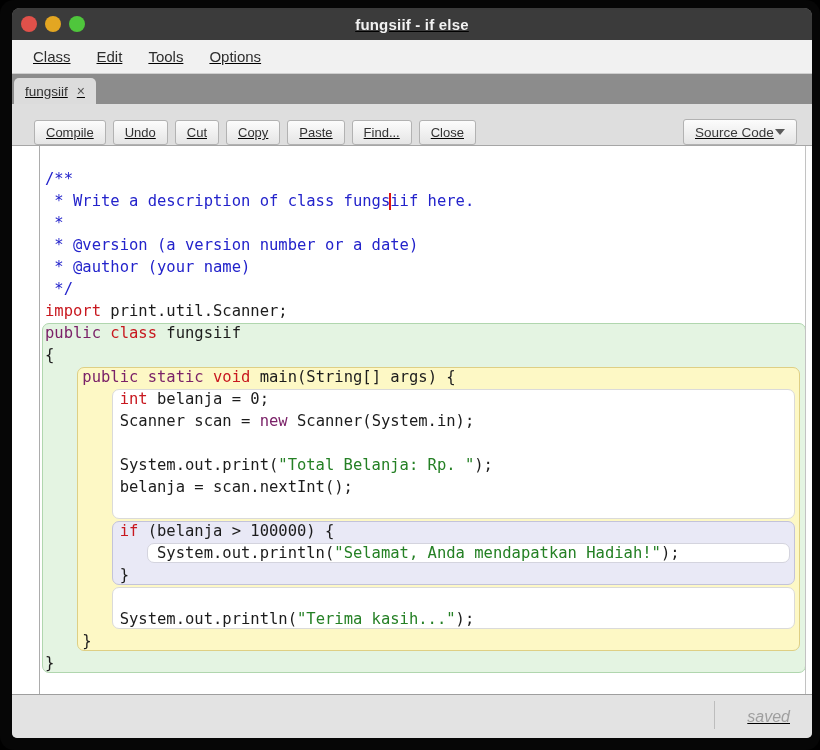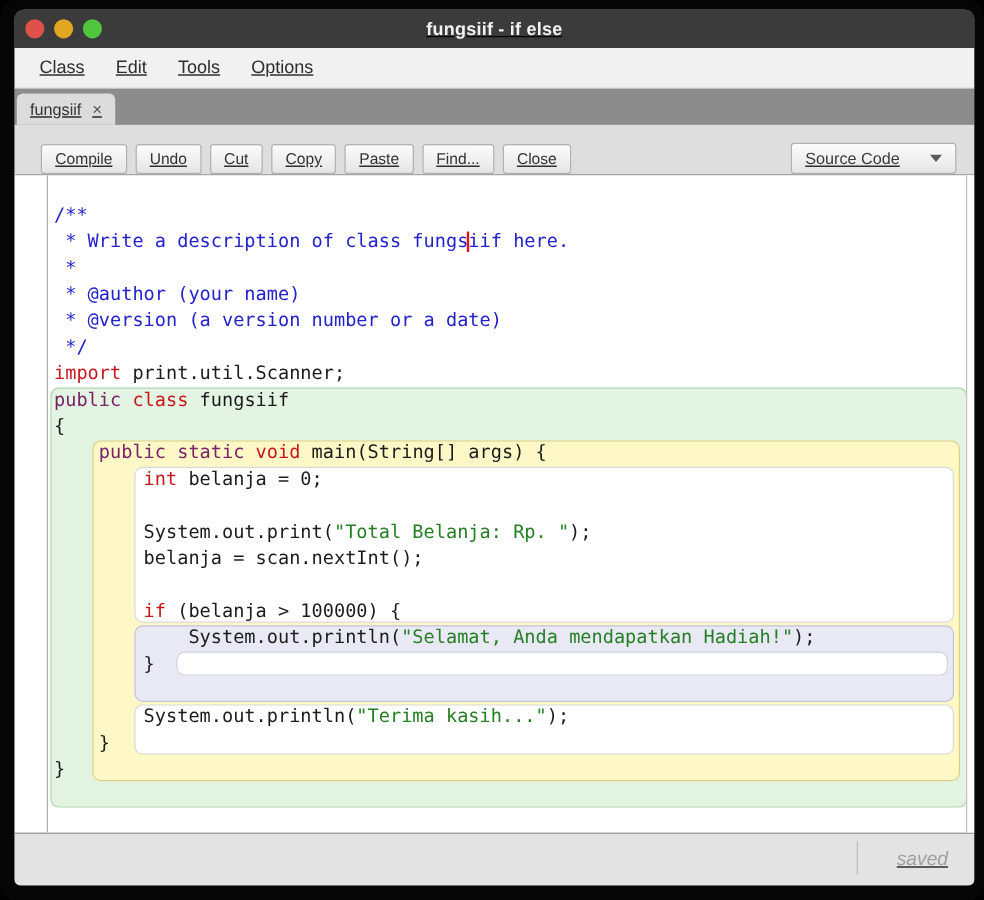--- a/index.html
+++ b/index.html
@@ -19,21 +19,21 @@
 
   
   .tabstrip{height:30px;background:#8c8c8c;display:flex;align-items:flex-end;padding-left:2px;flex:0 0 auto;}
   .tab{height:26px;background:#dcdcdc;border-radius:5px 5px 0 0;display:flex;align-items:center;padding:0 11px;gap:9px;font-size:13.5px;color:#333;}
   .tab-close{color:#555;font-size:14px;line-height:1;}
 
   
   .toolbar{height:42px;background:#dedede;border-bottom:1px solid #a6a6a6;display:flex;align-items:flex-end;padding:0 15px 0 22px;gap:7px;box-sizing:border-box;flex:0 0 auto;}
   .tb-btn{height:25px;padding:0 11px;min-width:38px;background:linear-gradient(#fcfcfc,#e5e5e5);border:1px solid #b2b2b2;border-radius:3px;font-size:13px;color:#333;display:flex;align-items:center;justify-content:center;font-family:inherit;box-sizing:border-box;}
   .tb-spacer{flex:1;}
-  .view-select{width:138px;height:26px;background:linear-gradient(#fcfcfc,#e5e5e5);border:1px solid #b2b2b2;border-radius:3px;display:flex;align-items:center;justify-content:space-between;padding:0 11px;font-size:13.5px;color:#3a3a3a;box-sizing:border-box;}
+  .view-select{width:114px;height:26px;background:linear-gradient(#fcfcfc,#e5e5e5);border:1px solid #b2b2b2;border-radius:3px;display:flex;align-items:center;justify-content:space-between;padding:0 11px;font-size:13.5px;color:#3a3a3a;box-sizing:border-box;}
   .dd-arrow{width:0;height:0;border-left:5px solid transparent;border-right:5px solid transparent;border-top:6px solid #5a5a5a;}
 
   
   .editor{flex:1 1 auto;background:#fff;position:relative;overflow:hidden;}
   .gutter-line{position:absolute;left:27px;top:0;bottom:0;width:1px;background:#acacac;}
   .scroll-strip{position:absolute;right:0;top:0;bottom:0;width:6px;background:#fdfdfd;border-left:1px solid #c2c2c2;}
   .scopes{position:absolute;inset:0;}
   .scope{position:absolute;border:1px solid;border-radius:7px;box-sizing:border-box;}
   .code{position:absolute;left:0;top:22px;right:8px;font-family:"DejaVu Sans Mono",monospace;font-size:15.5px;line-height:22px;color:#1c1c1c;}
   .line{height:22px;white-space:pre;padding-left:33px;}
@@ -96,28 +96,29 @@
           <div class="scope" style="left: 65px; width: 723px; top: 221px; height: 284px; background: rgb(253, 248, 197); border-color: rgb(222, 207, 132);"></div>
           <div class="scope" style="left: 100px; width: 683px; top: 243px; height: 130px; background: rgb(255, 255, 255); border-color: rgb(218, 218, 218);"></div>
           <div class="scope" style="left: 100px; width: 683px; top: 375px; height: 64px; background: rgb(233, 233, 246); border-color: rgb(195, 195, 218);"></div>
           <div class="scope" style="left: 135px; width: 643px; top: 397px; height: 20px; background: rgb(255, 255, 255); border-color: rgb(212, 212, 222);"></div>
           <div class="scope" style="left: 100px; width: 683px; top: 441px; height: 42px; background: rgb(255, 255, 255); border-color: rgb(218, 218, 218);"></div>
         </div>
       <div class="code">
           <div class="line"><span style="color: rgb(35, 35, 203);">/**</span></div>
           <div class="line"><span style="color: rgb(35, 35, 203); margin-top: 15px;"> * Write a description of class fungs</span><span class="caret"></span><span style="color: rgb(35, 35, 203);">iif here.</span></div>
           <div class="line"><span style="color: rgb(35, 35, 203);"> *</span></div>
+          <div class="line"><span style="color: rgb(35, 35, 203);"> * @version (a version number or a date)</span></div>
           <div class="line"><span style="color: rgb(35, 35, 203);"> * @author (your name)</span></div>
-          <div class="line"><span style="color: rgb(35, 35, 203);"> * @version (a version number or a date)</span></div>
           <div class="line"><span style="color: rgb(35, 35, 203);"> */</span></div>
           <div class="line"><span style="color: rgb(200, 24, 31);">import</span><span style="color: rgb(28, 28, 28);"> print.util.Scanner;</span></div>
           <div class="line"><span style="color: rgb(123, 34, 104);">public</span><span style="color: rgb(28, 28, 28);"> </span><span style="color: rgb(200, 24, 31);">class</span><span style="color: rgb(28, 28, 28);"> fungsiif</span></div>
           <div class="line"><span style="color: rgb(28, 28, 28);">{</span></div>
           <div class="line"><span style="color: rgb(28, 28, 28);">    </span><span style="color: rgb(123, 34, 104);">public static</span><span style="color: rgb(28, 28, 28);"> </span><span style="color: rgb(200, 24, 31);">void</span><span style="color: rgb(28, 28, 28);"> main(String[] args) {</span></div>
           <div class="line"><span style="color: rgb(28, 28, 28);">        </span><span style="color: rgb(200, 24, 31);">int</span><span style="color: rgb(28, 28, 28);"> belanja = 0;</span></div>
+          <div class="line"><span style="color: rgb(28, 28, 28);">        Scanner scan = </span><span style="color: rgb(123, 34, 104);">new</span><span style="color: rgb(28, 28, 28);"> Scanner(System.in);</span></div>
           <div class="line"></div>
           <div class="line"><span style="color: rgb(28, 28, 28);">        System.out.print(</span><span style="color: rgb(37, 128, 37);">"Total Belanja: Rp. "</span><span style="color: rgb(28, 28, 28);">);</span></div>
           <div class="line"><span style="color: rgb(28, 28, 28);">        belanja = scan.nextInt();</span></div>
           <div class="line"></div>
           <div class="line"><span style="color: rgb(28, 28, 28);">        </span><span style="color: rgb(200, 24, 31);">if</span><span style="color: rgb(28, 28, 28);"> (belanja &gt; 100000) {</span></div>
           <div class="line"><span style="color: rgb(28, 28, 28);">            System.out.println(</span><span style="color: rgb(37, 128, 37);">"Selamat, Anda mendapatkan Hadiah!"</span><span style="color: rgb(28, 28, 28);">);</span></div>
           <div class="line"><span style="color: rgb(28, 28, 28);">        }</span></div>
           <div class="line"></div>
           <div class="line"><span style="color: rgb(28, 28, 28);">        System.out.println(</span><span style="color: rgb(37, 128, 37);">"Terima kasih..."</span><span style="color: rgb(28, 28, 28);">);</span></div>
           <div class="line"><span style="color: rgb(28, 28, 28);">    }</span></div>

